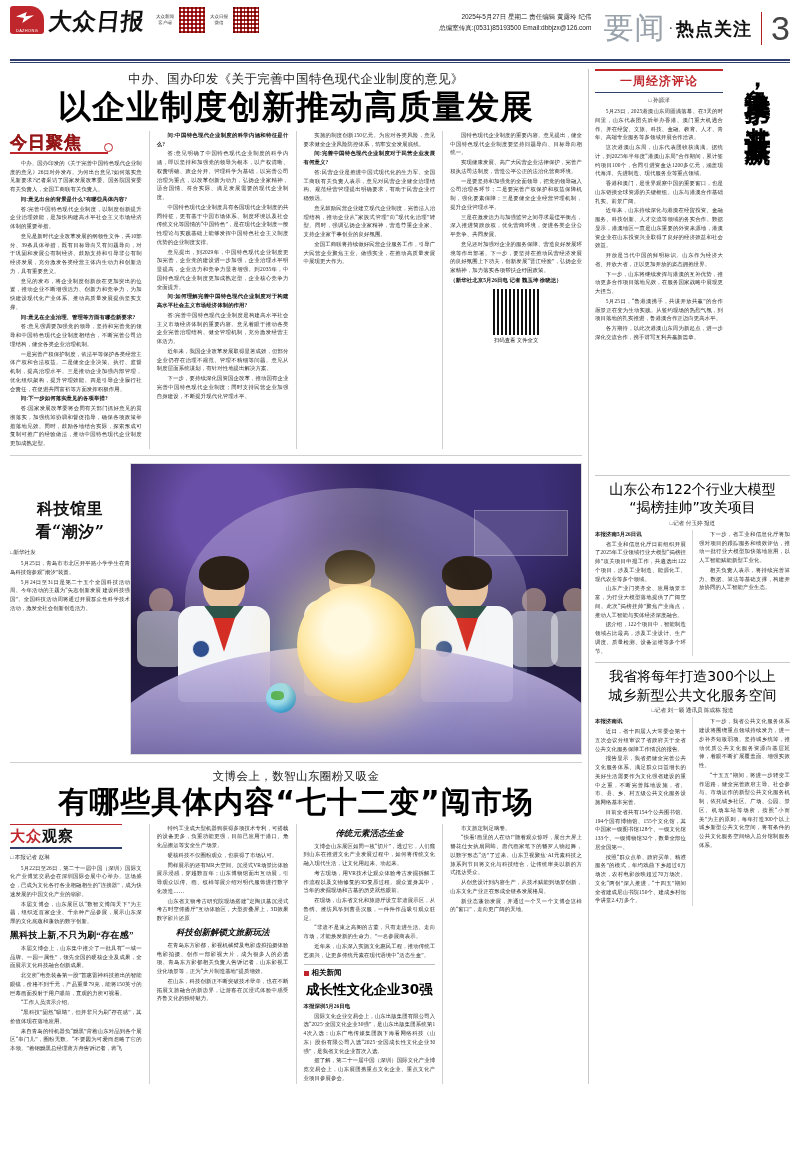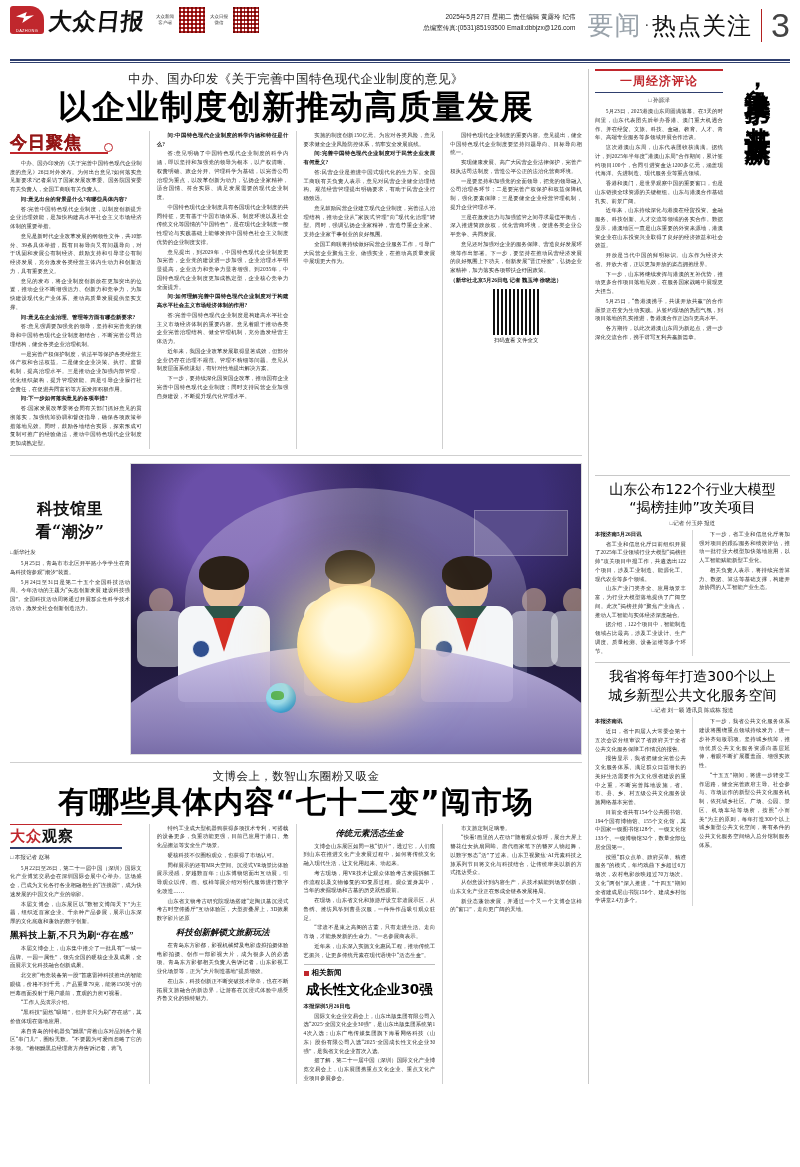--- a/index.html
+++ b/index.html
@@ -20,23 +20,23 @@
   .qr{width:26px;height:26px;background:
       repeating-linear-gradient(90deg,#b12a2a 0 2px,#fff 2px 4px),
       repeating-linear-gradient(0deg,#b12a2a 0 2px,transparent 2px 4px);
       background-blend-mode:multiply;border:1px solid #fff;}
   .qr2{background:
       repeating-linear-gradient(90deg,#a82626 0 1.5px,#fff 1.5px 3.5px),
       repeating-linear-gradient(0deg,#a82626 0 2.5px,transparent 2.5px 4px);}
   .mast-info{margin-left:auto;text-align:right;font-size:6.5px;line-height:1.75;color:#222;
      font-family:"Liberation Sans",sans-serif;padding-top:5px;}
   .section-brand{display:flex;align-items:center;margin-left:12px;padding-top:2px;}
-  .sec-gray{font-size:26px;color:#9aa3ab;font-family:"DejaVu Serif",serif;letter-spacing:1px;}
+  .sec-gray{font-size:30px;color:#9aa3ab;font-family:"DejaVu Serif",serif;letter-spacing:1px;}
   .sec-dot{font-size:14px;color:#333;margin:0 3px;}
-  .sec-black{font-size:24px;color:#111;font-weight:normal;font-family:"DejaVu Serif",serif;letter-spacing:1px;}
+  .sec-black{font-size:18px;color:#111;font-weight:bold;font-family:"DejaVu Serif",serif;letter-spacing:1px;}
   .pagenum{margin-left:9px;padding-left:9px;border-left:1.5px solid #b3201f;font-size:34px;color:#444;
      font-family:"Liberation Sans",sans-serif;line-height:.95;}
   .rule-blue{height:2px;background:#2f3f6e;margin:3px 0 0;}
   .rule-thin{height:1px;background:#2f3f6e;margin-top:1px;}
 
   
   .body-grid{display:flex;margin-top:6px;}
   .left-zone{width:575px;}
   .vsep{width:1px;background:#c8c8c8;margin:0 6px;}
   .right-zone{width:196px;}

